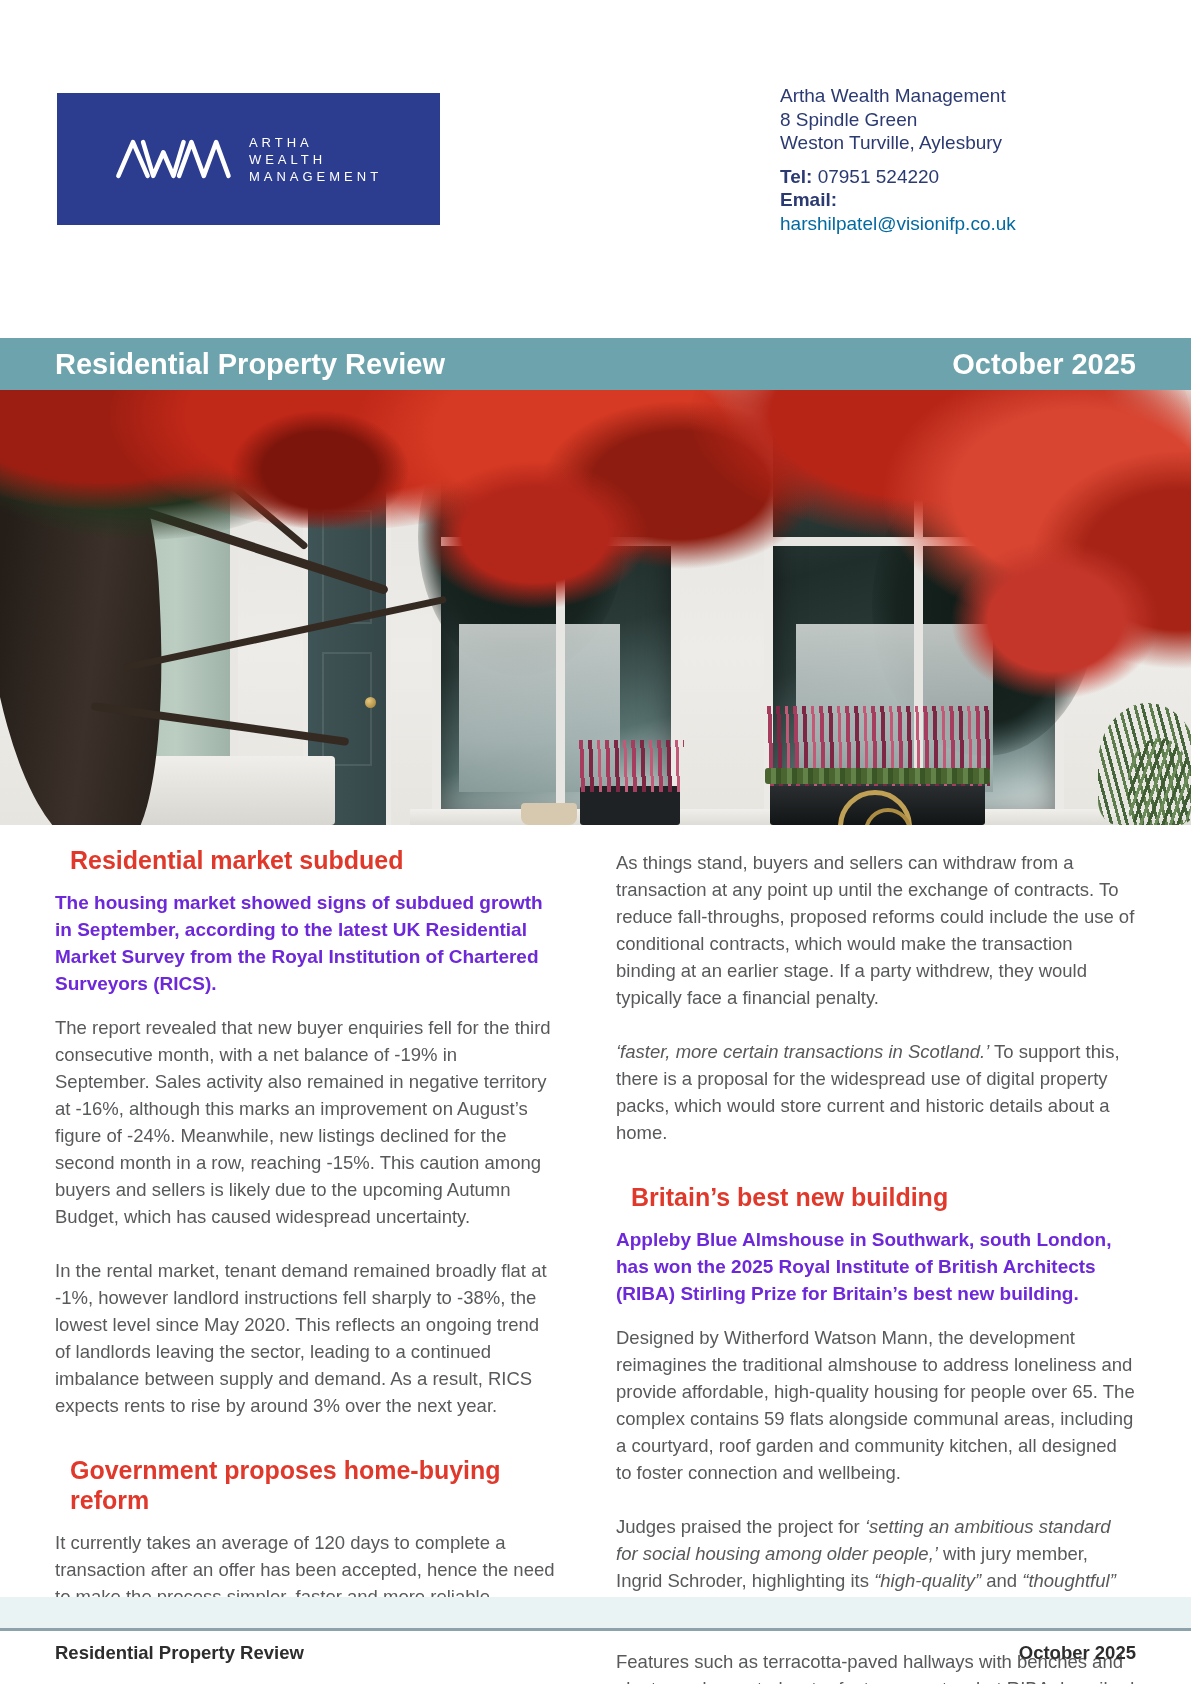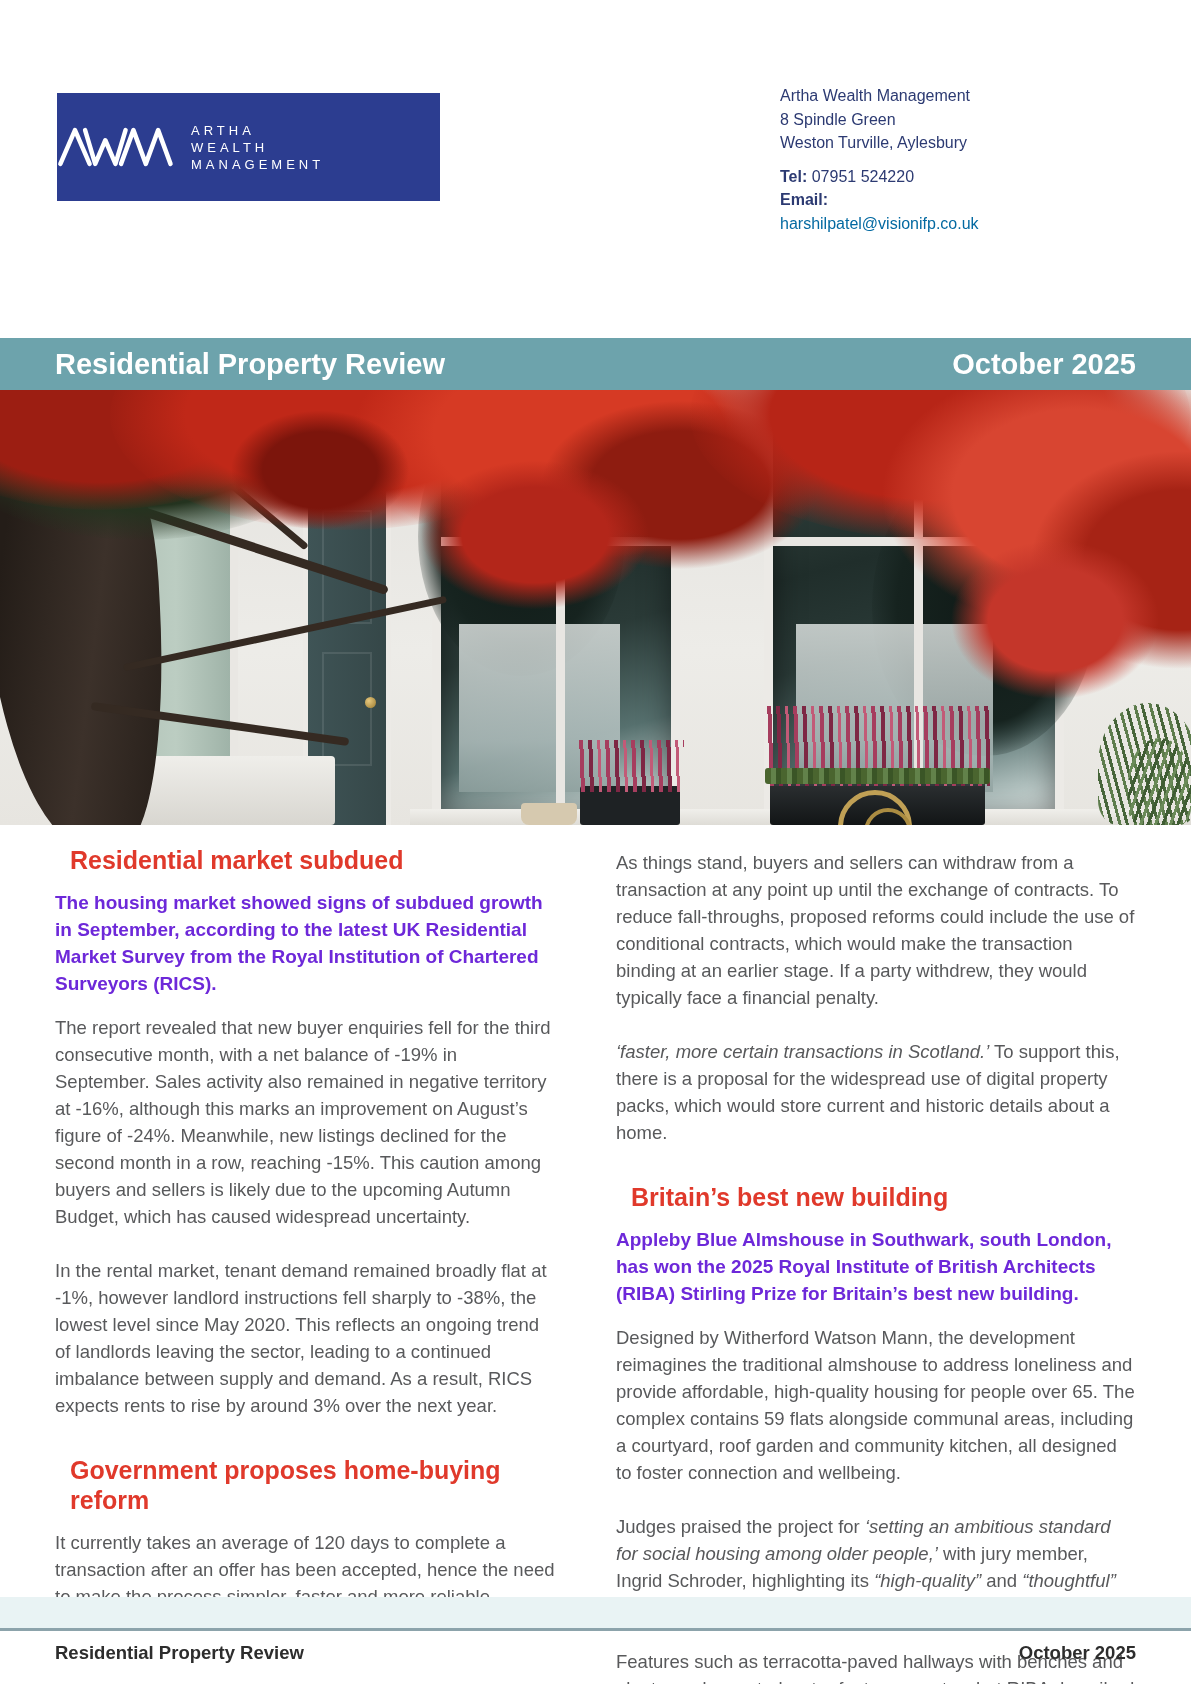--- a/index.html
+++ b/index.html
@@ -4,25 +4,25 @@
 <style>
   html,body{margin:0;padding:0;}
   body{
     width:1191px;height:1684px;position:relative;background:#ffffff;
     font-family:"Liberation Sans","DejaVu Sans",sans-serif;
     -webkit-font-smoothing:antialiased;overflow:hidden;
   }
   .abs{position:absolute;}
 
   
-  .logo{left:57px;top:93px;width:383px;height:108px;background:#2c3d90;
-        display:flex;align-items:center;justify-content:flex-start;gap:16px;}
+  .logo{left:57px;top:93px;width:383px;height:132px;background:#2c3d90;
+        display:flex;align-items:center;justify-content:center;gap:16px;}
   .logo svg{display:block;}
   .logo-text{color:#fff;font-size:13px;letter-spacing:4px;line-height:17px;font-weight:400;}
-  .contact{left:780px;top:84px;width:360px;color:#2c3a72;font-size:16px;line-height:23.5px;}
+  .contact{left:780px;top:84px;width:360px;color:#2c3a72;font-size:19px;line-height:23.5px;}
   .contact p{margin:0;}
   .contact .tel-line{margin-top:10px;}
   .contact .b{font-weight:700;}
   .contact a{color:#0369a1;text-decoration:none;}
 
   
   .banner{left:0;top:338px;width:1191px;height:52px;background:#6da3ac;
           display:flex;align-items:center;justify-content:space-between;
           padding:0 55px;box-sizing:border-box;color:#fff;font-weight:700;font-size:29px;}
 

